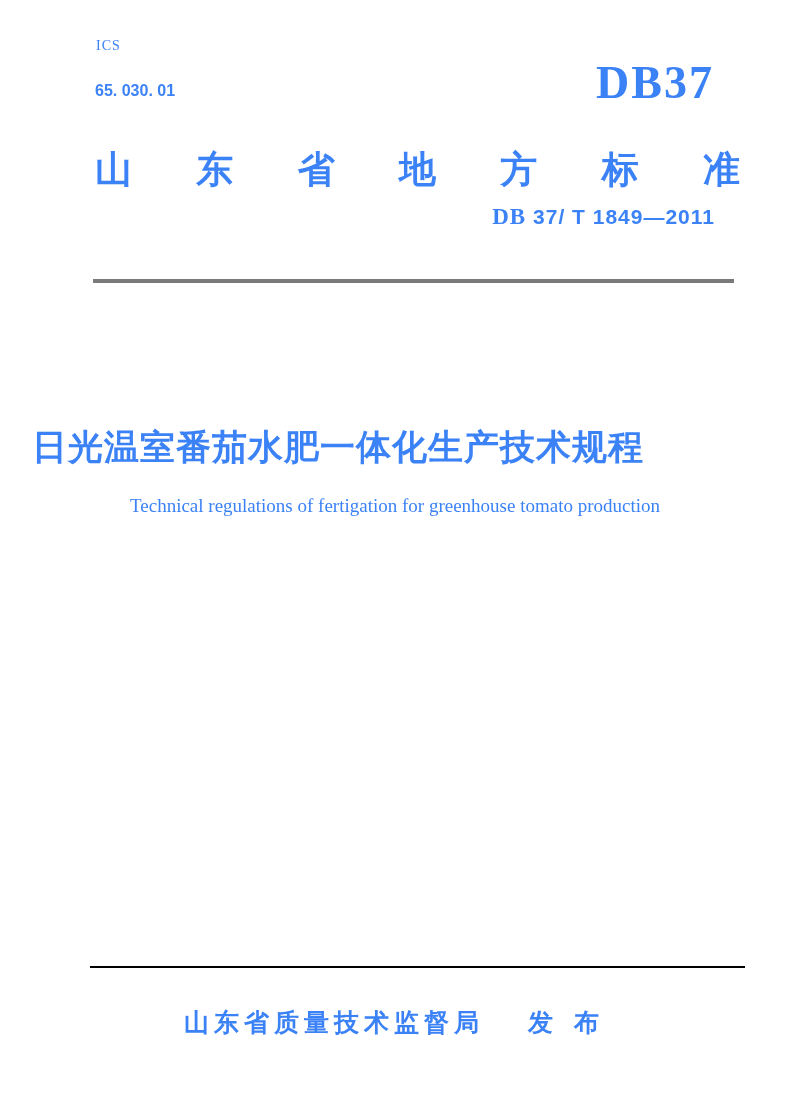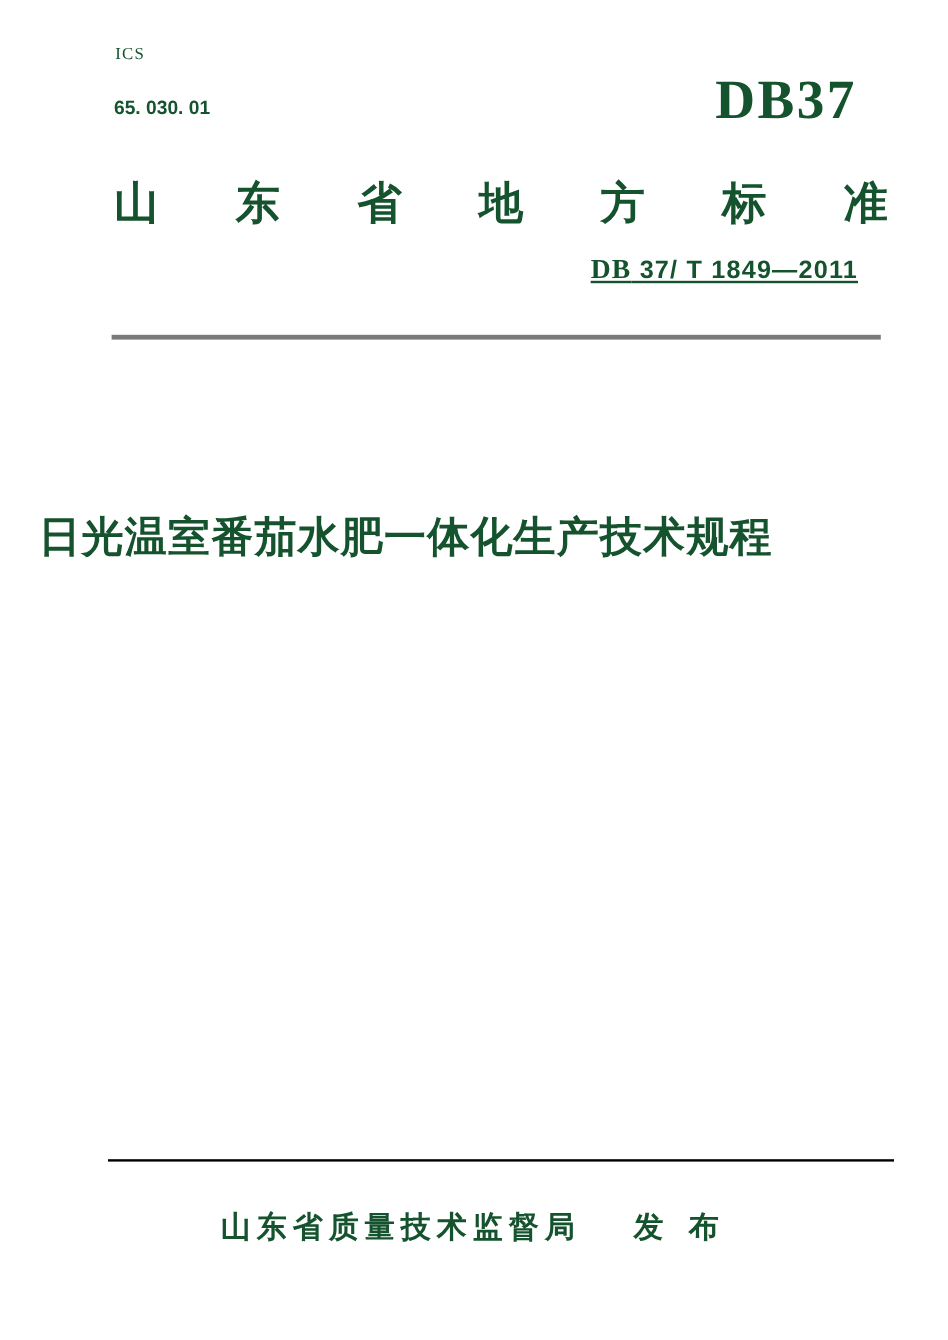--- a/index.html
+++ b/index.html
@@ -1,21 +1,21 @@
 <!DOCTYPE html>
 <html><head>
 <meta charset="utf-8">
 <style>
   html, body { margin: 0; padding: 0; background: #ffffff; }
   .page {
     position: relative;
     width: 790px;
     height: 1117px;
     background: #ffffff;
-    color: #14532d;
+    color: #3b82f6;
     font-family: "Liberation Sans", sans-serif;
     overflow: hidden;
   }
   .ics-label {
     position: absolute;
     left: 96px; top: 38px;
     font-family: "Liberation Serif", serif;
     font-size: 14px;
     letter-spacing: 1px;
   }
@@ -40,25 +40,24 @@
     width: 645px;
     font-size: 37px;
     font-weight: bold;
     line-height: 1.2;
     text-align: justify;
     text-align-last: justify;
     white-space: normal;
   }
   .doc-code {
     position: absolute;
-    right: 75px; top: 212px;
+    right: 75px; top: 204px;
     font-size: 21px;
     font-weight: bold;
     letter-spacing: 1px;
-    text-decoration: underline;
   }
   .doc-code .code-prefix {
     font-family: "Liberation Serif", serif;
     font-size: 23px;
     font-weight: bold;
   }
   .rule-top {
     position: absolute;
     left: 93px; top: 279px;
     width: 641px; height: 4px;
@@ -120,20 +119,21 @@
   <div class="std-name">山 东 省 地 方 标 准</div>
 
   <div class="doc-code">
     <span class="code-prefix">DB</span><span class="code-rest"> 37/ T 1849—2011</span>
   </div>
 
   <div class="rule-top" style="background: rgb(122, 122, 122);"></div>
 
   <div class="title-cn">日光温室番茄水肥一体化生产技术规程</div>
 
+  <div class="title-en">Technical regulations of fertigation for greenhouse tomato production</div>
 
 
   <div class="rule-bottom" style="background: rgb(0, 0, 0);"></div>
 
   <div class="publisher-row">
     <span class="issuer">山东省质量技术监督局</span><span class="publish-label">发 布</span>
   </div>
 
 </div>
 

